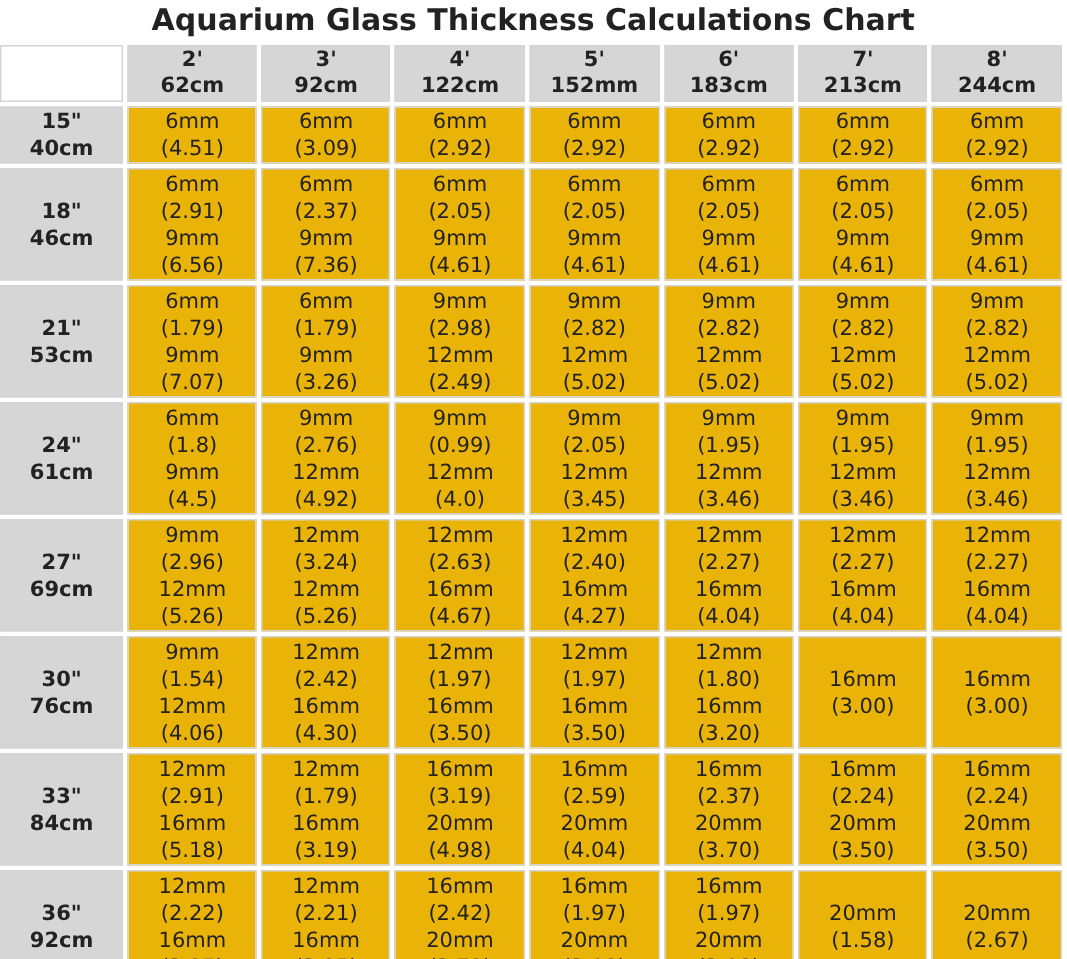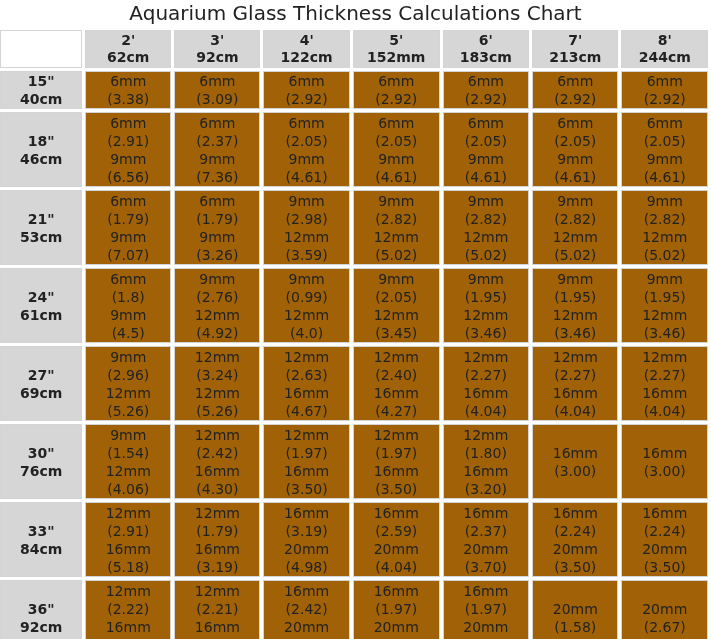--- a/index.html
+++ b/index.html
@@ -4,21 +4,21 @@
 <style>
   html, body { margin: 0; padding: 0; }
   body {
     width: 711px; height: 639px; overflow: hidden;
     background: #ffffff;
     font-family: "DejaVu Sans", "Liberation Sans", sans-serif;
     color: #1a1a1a;
   }
   .title {
     position: absolute; left: 0; top: 0; width: 711px; height: 26px;
-    text-align: center; font-weight: normal; font-size: 20px; line-height: 26px;
+    text-align: center; font-weight: bold; font-size: 20px; line-height: 26px;
     color: #222; letter-spacing: 0px;
   }
   table.chart {
     position: absolute; left: 0; top: 27px;
     border-collapse: separate; border-spacing: 3px 3px;
     margin-left: -3px;
     table-layout: fixed;
   }
   table.chart td, table.chart th {
     padding: 0; text-align: center; vertical-align: middle;
@@ -27,21 +27,21 @@
   th.corner { background: #ffffff; border-color: #e4e4e4; width: 82px; }
   th.col-head {
     background: #d6d6d6; width: 86px; height: 36px;
     font-weight: bold; font-size: 14px; line-height: 17px; color: #222;
   }
   th.row-head {
     background: #d6d6d6; width: 82px;
     font-weight: bold; font-size: 14px; line-height: 18px; color: #222;
   }
   td.cell {
-    background: #a16207; font-size: 14px; line-height: 18px; color: #222;
+    background: #eab308; font-size: 14px; line-height: 18px; color: #222;
   }
   tr.r-first td, tr.r-first th { height: 34px; }
   tr.r-dbl td, tr.r-dbl th { height: 73px; }
   .line { display: block; }
   .thk { display: block; }
   .val { display: block; }
 </style>
 </head>
 <body>
 
@@ -82,21 +82,21 @@
       </tr>
   </thead>
   <tbody id="table-body">
       <tr class="r-first">
         <th class="row-head">
           <span class="line">15"</span>
           <span class="line">40cm</span>
         </th>
         <td class="cell">
           <span class="thk">6mm</span>
-          <span class="val">(3.38)</span>
+          <span class="val">(4.51)</span>
         </td>
         <td class="cell">
           <span class="thk">6mm</span>
           <span class="val">(3.09)</span>
         </td>
         <td class="cell">
           <span class="thk">6mm</span>
           <span class="val">(2.92)</span>
         </td>
         <td class="cell">
@@ -178,21 +178,21 @@
         <td class="cell">
           <span class="thk">6mm</span>
           <span class="val">(1.79)</span>
           <span class="thk">9mm</span>
           <span class="val">(3.26)</span>
         </td>
         <td class="cell">
           <span class="thk">9mm</span>
           <span class="val">(2.98)</span>
           <span class="thk">12mm</span>
-          <span class="val">(3.59)</span>
+          <span class="val">(2.49)</span>
         </td>
         <td class="cell">
           <span class="thk">9mm</span>
           <span class="val">(2.82)</span>
           <span class="thk">12mm</span>
           <span class="val">(5.02)</span>
         </td>
         <td class="cell">
           <span class="thk">9mm</span>
           <span class="val">(2.82)</span>

